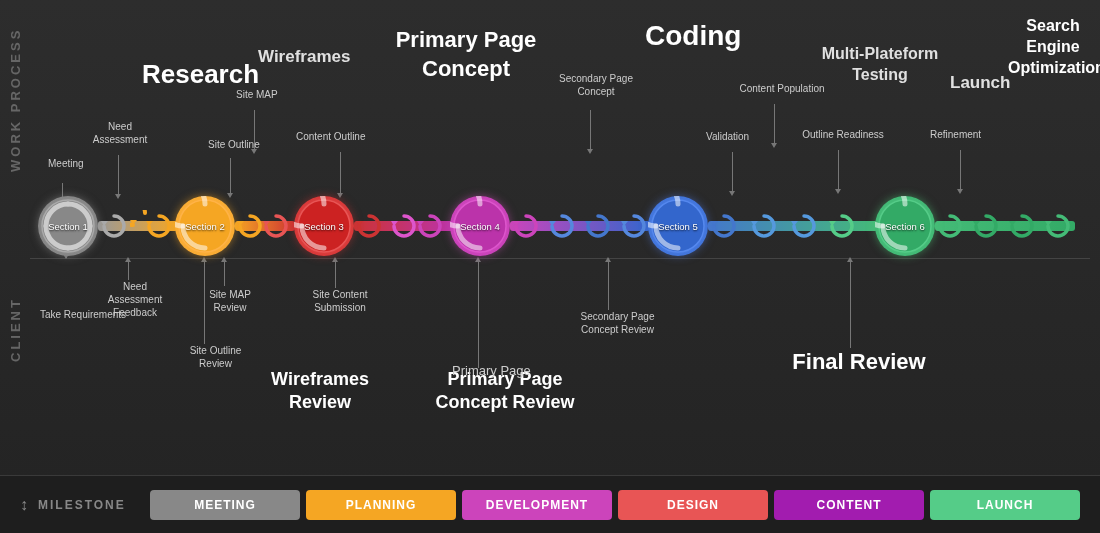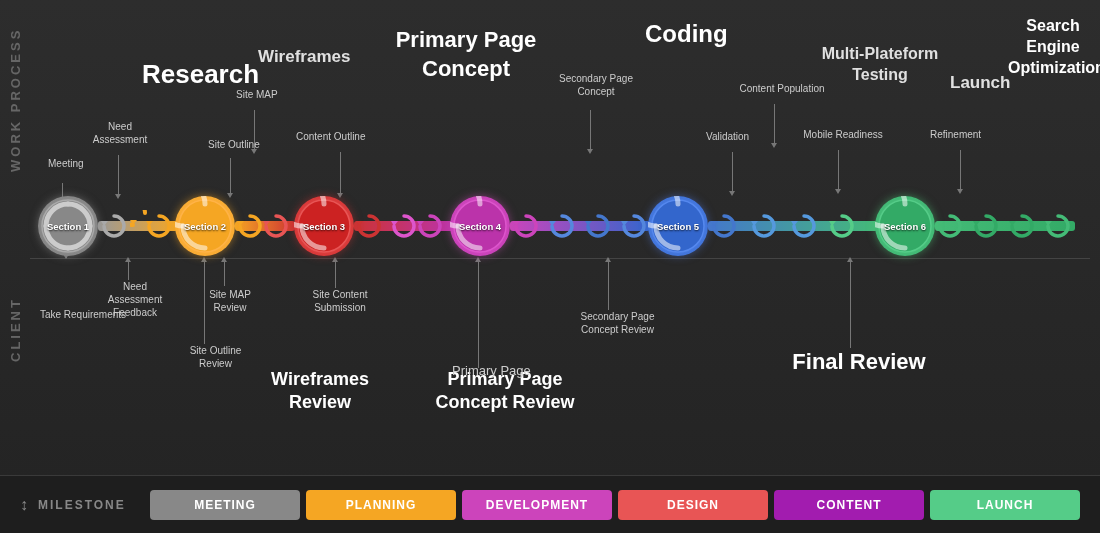--- a/index.html
+++ b/index.html
@@ -74,21 +74,21 @@
     .s1 { background: radial-gradient(circle, #999 30%, #777 100%); box-shadow: 0 0 8px rgba(150,150,150,0.5); }
     .s2 { background: radial-gradient(circle, #ffb347 30%, #f5a623 100%); box-shadow: 0 0 8px rgba(245,166,35,0.5); }
     .s3 { background: radial-gradient(circle, #e85555 30%, #cc2222 100%); box-shadow: 0 0 8px rgba(200,50,50,0.5); }
     .s4 { background: radial-gradient(circle, #dd55cc 30%, #bb33aa 100%); box-shadow: 0 0 8px rgba(200,80,180,0.5); }
     .s5 { background: radial-gradient(circle, #5588ee 30%, #3366cc 100%); box-shadow: 0 0 8px rgba(80,120,220,0.5); }
     .s6 { background: radial-gradient(circle, #55cc88 30%, #33aa66 100%); box-shadow: 0 0 8px rgba(80,200,120,0.5); }
 
     
     .sec-label {
       font-size: 9.5px;
-      font-weight: bold;
+      font-weight: normal;
       color: white;
       text-align: right;
       text-shadow: 0 1px 2px rgba(0,0,0,0.8);
       z-index: 3;
       position: relative;
     }
 
     
     .annotation {
       position: absolute;
@@ -219,31 +219,31 @@
   <div class="annotation title" style="left:258px; top:46px; font-size:17px;">Wireframes</div>
 
   <div class="annotation" style="left:296px; top:130px;text-align:right;">Content Outline</div>
   <div class="ann-line" style="left:340px; top:152px; height:42px;"></div>
 
   <div class="annotation" style="left:386px; top:26px; font-size:22px; font-weight:bold; color:#fff; width:160px; text-align:center;">Primary Page<br>Concept</div>
 
   <div class="annotation" style="left:546px; top:72px; width:100px;">Secondary Page<br>Concept</div>
   <div class="ann-line" style="left:590px; top:110px; height:40px;"></div>
 
-  <div class="annotation" style="left:645px; top:18px; font-size:24px; font-weight:bold; color:#fff;">Coding</div>
+  <div class="annotation" style="left:645px; top:18px; font-size:28px; font-weight:bold; color:#fff;">Coding</div>
 
   <div class="annotation" style="left:722px; top:82px; width:120px;">Content Population</div>
   <div class="ann-line" style="left:774px; top:104px; height:40px;"></div>
 
   <div class="annotation" style="left:706px; top:130px;">Validation</div>
   <div class="ann-line" style="left:732px; top:152px; height:40px;"></div>
 
   <div class="annotation title" style="left:820px; top:44px; font-size:16px; width:120px;">Multi-Plateform<br>Testing</div>
 
-  <div class="annotation" style="left:788px; top:128px; width:110px;">Mobile Readiness</div>
+  <div class="annotation" style="left:788px; top:128px; width:110px;">Outline Readiness</div>
   <div class="ann-line" style="left:838px; top:150px; height:40px;"></div>
 
   <div class="annotation title" style="left:950px; top:72px; font-size:17px;">Launch</div>
 
   <div class="annotation" style="left:930px; top:128px;">Refinement</div>
   <div class="ann-line" style="left:960px; top:150px; height:40px;"></div>
 
   <div class="annotation" style="left:1008px; top:16px; font-size:16px; font-weight:bold; color:#fff; width:90px; ">Search Engine<br>Optimization</div>
 
   <div style="position:absolute; left:38px; top:196px;">

